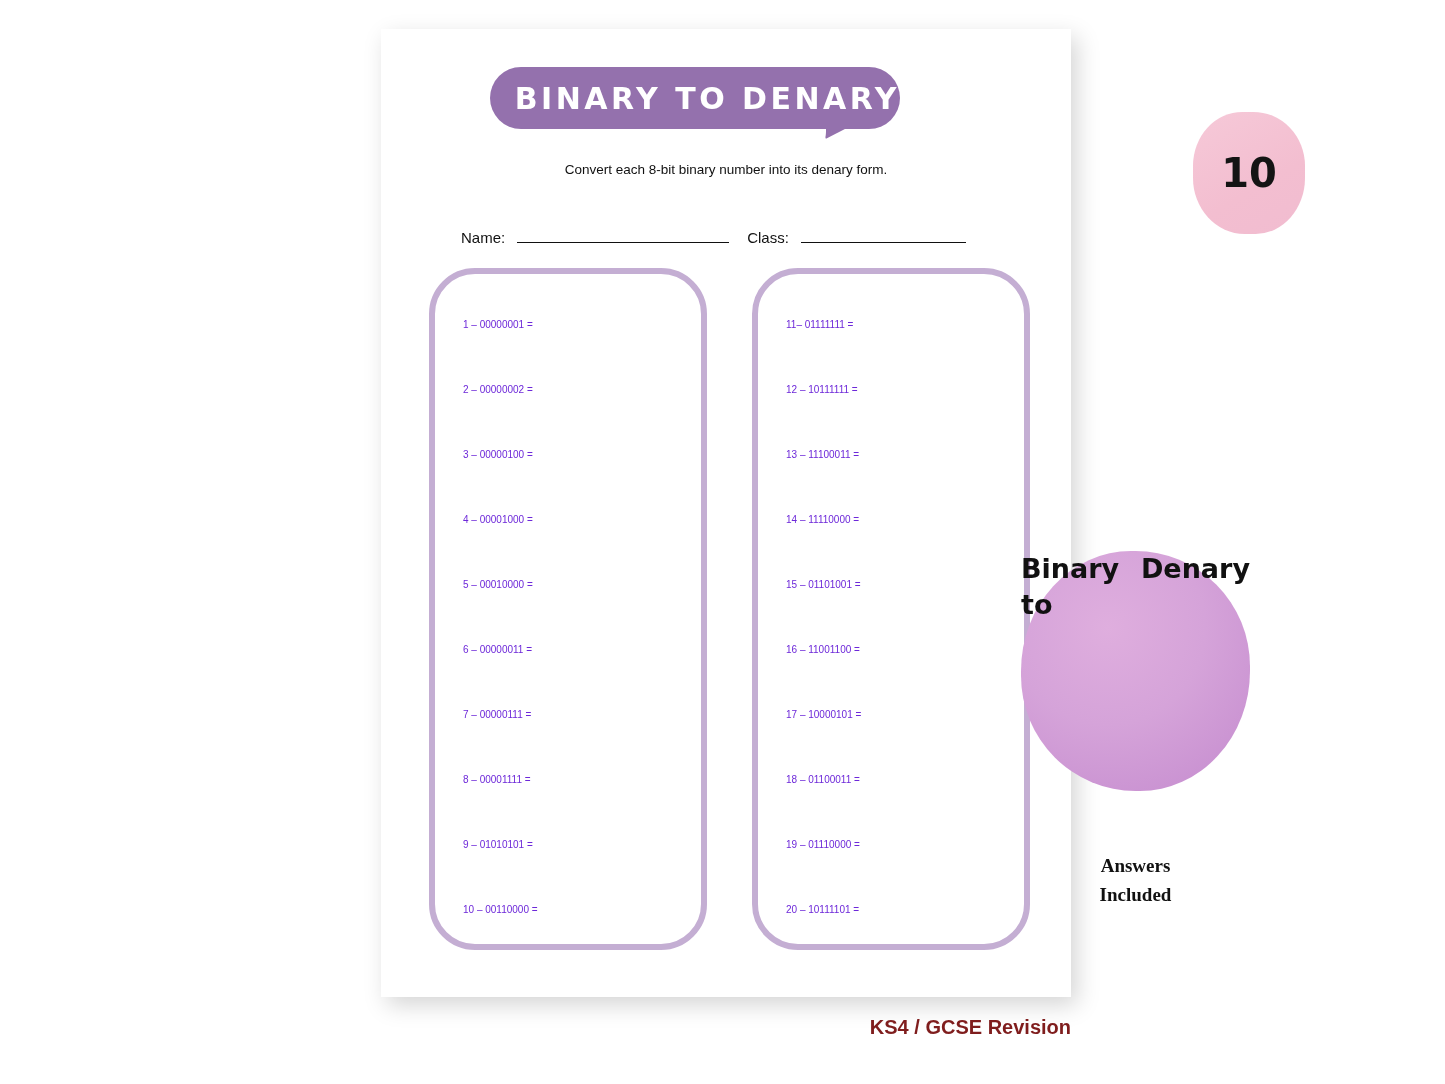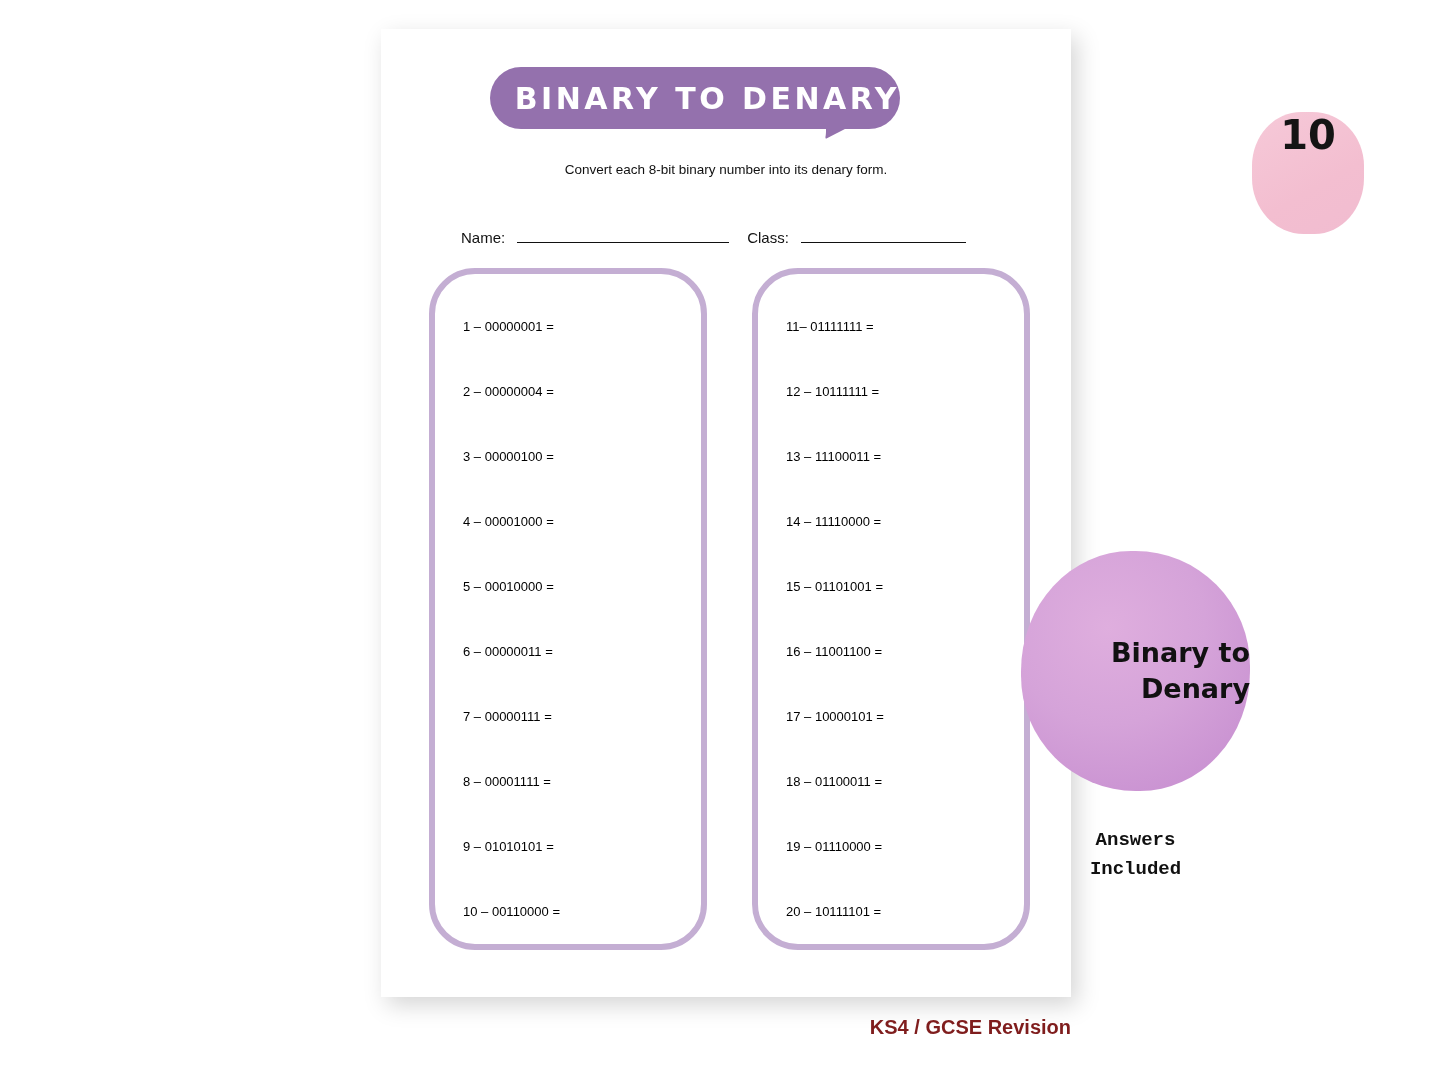--- a/index.html
+++ b/index.html
@@ -111,86 +111,86 @@
     height: 682px;
     border: 6px solid #c4aed3;
     border-radius: 46px;
     box-sizing: border-box;
     padding: 46px 0 0 28px;
   }
   #question-card-left { left: 48px; }
   #question-card-right { left: 355px; margin-left: 16px; }
 
   .question-item {
-    font-size: 13px;
-    color: #000000;
+    font-size: 10px;
+    color: #6d28d9;
     height: 65px;
     line-height: 1;
     white-space: nowrap;
   }
 
   
   #footer-caption {
     position: absolute;
     left: 381px;
     top: 1016px;
     width: 690px;
     text-align: right;
     font-size: 20px;
     font-weight: bold;
     color: #7f1d1d;
   }
 
   
   #count-badge {
     position: absolute;
-    left: 1252px;
+    left: 1193px;
     top: 112px;
     width: 112px;
     height: 122px;
     background: linear-gradient(150deg, #f6c9d8 0%, #f3bed0 60%, #f1bcd0 100%);
     border-radius: 44% 46% 44% 46% / 44% 44% 46% 46%;
     display: flex;
+    align-items: center;
     justify-content: center;
   }
   #count-badge-number {
     font-family: "DejaVu Sans", sans-serif;
     font-weight: bold;
     font-size: 40px;
     color: #141414;
   }
 
   #topic-badge {
     position: absolute;
     left: 1021px;
     top: 551px;
     width: 229px;
     height: 240px;
     background: radial-gradient(circle at 38% 32%, #dfaede 0%, #d5a3d9 45%, #c48ace 100%);
     border-radius: 48% 50% 48% 50% / 50% 48% 50% 48%;
     display: flex;
-    flex-direction: column;
-    align-items: flex-end;
+    align-items: flex-start;
     justify-content: center;
   }
   .topic-badge-line {
     font-family: "DejaVu Sans", sans-serif;
     font-weight: bold;
     font-size: 27px;
     color: #111111;
     line-height: 1.35;
   }
 
   #answers-note {
     position: absolute;
     left: 1021px;
-    top: 826px;
+    top: 852px;
     width: 229px;
     text-align: center;
-    font-family: Liberation Mono, monospace;
+    font-family: Liberation Serif, serif;
     font-weight: bold;
     font-size: 19px;
     color: #111111;
     line-height: 1.5;
   }
 </style>
 </head>
 <body>
 
 <div id="worksheet-page">
@@ -206,21 +206,21 @@
 
   <div id="name-class-row">
     <span class="field-label">Name:</span>
     <span class="field-rule" id="name-rule"></span>
     <span class="field-label" id="class-label">Class:</span>
     <span class="field-rule" id="class-rule"></span>
   </div>
 
   <div class="question-card" id="question-card-left">
     <div class="question-item">1 – 00000001 =</div>
-    <div class="question-item">2 – 00000004 =</div>
+    <div class="question-item">2 – 00000002 =</div>
     <div class="question-item">3 – 00000100 =</div>
     <div class="question-item">4 – 00001000 =</div>
     <div class="question-item">5 – 00010000 =</div>
     <div class="question-item">6 – 00000011 =</div>
     <div class="question-item">7 – 00000111 =</div>
     <div class="question-item">8 – 00001111 =</div>
     <div class="question-item">9 – 01010101 =</div>
     <div class="question-item">10 – 00110000 =</div>
   </div>
 

